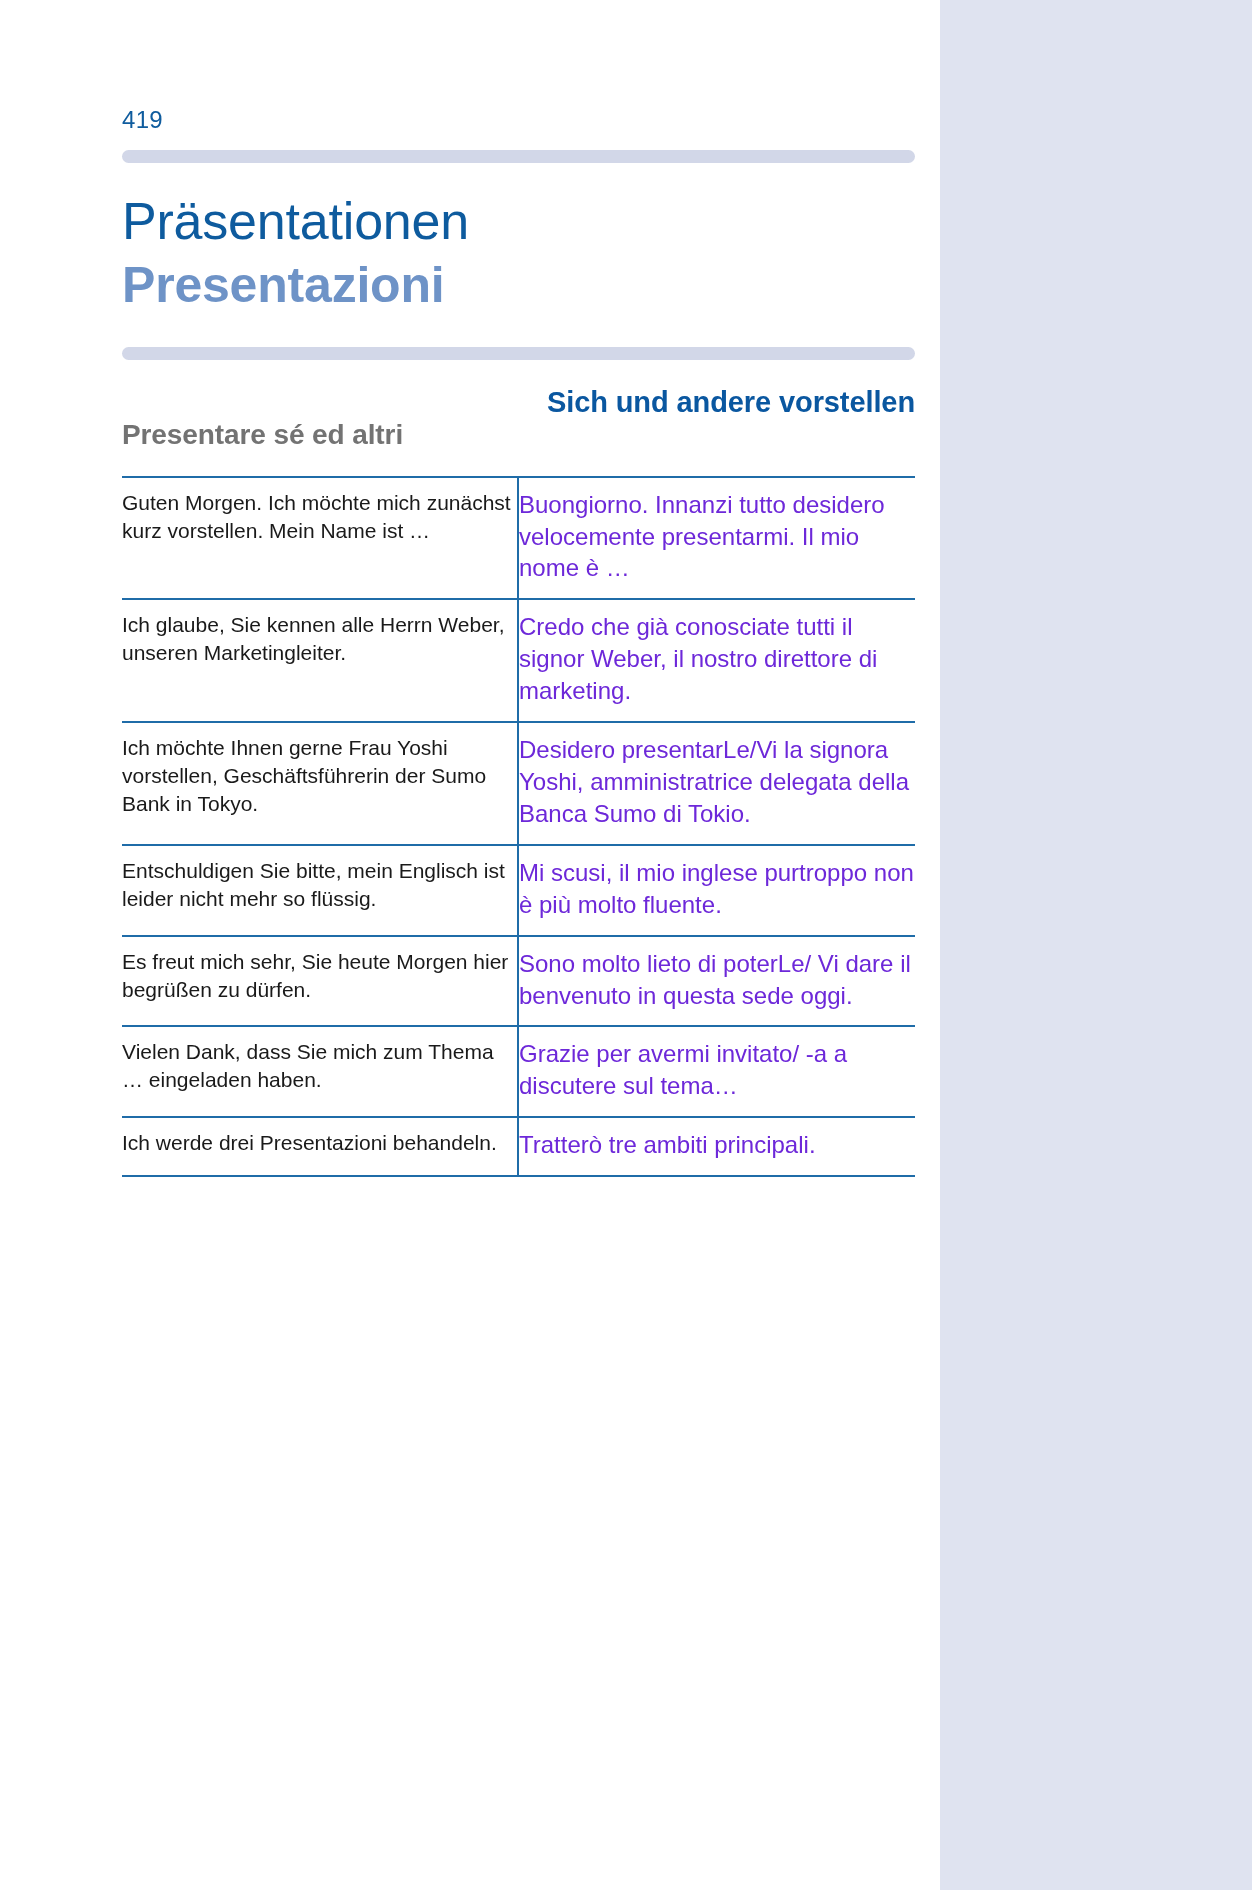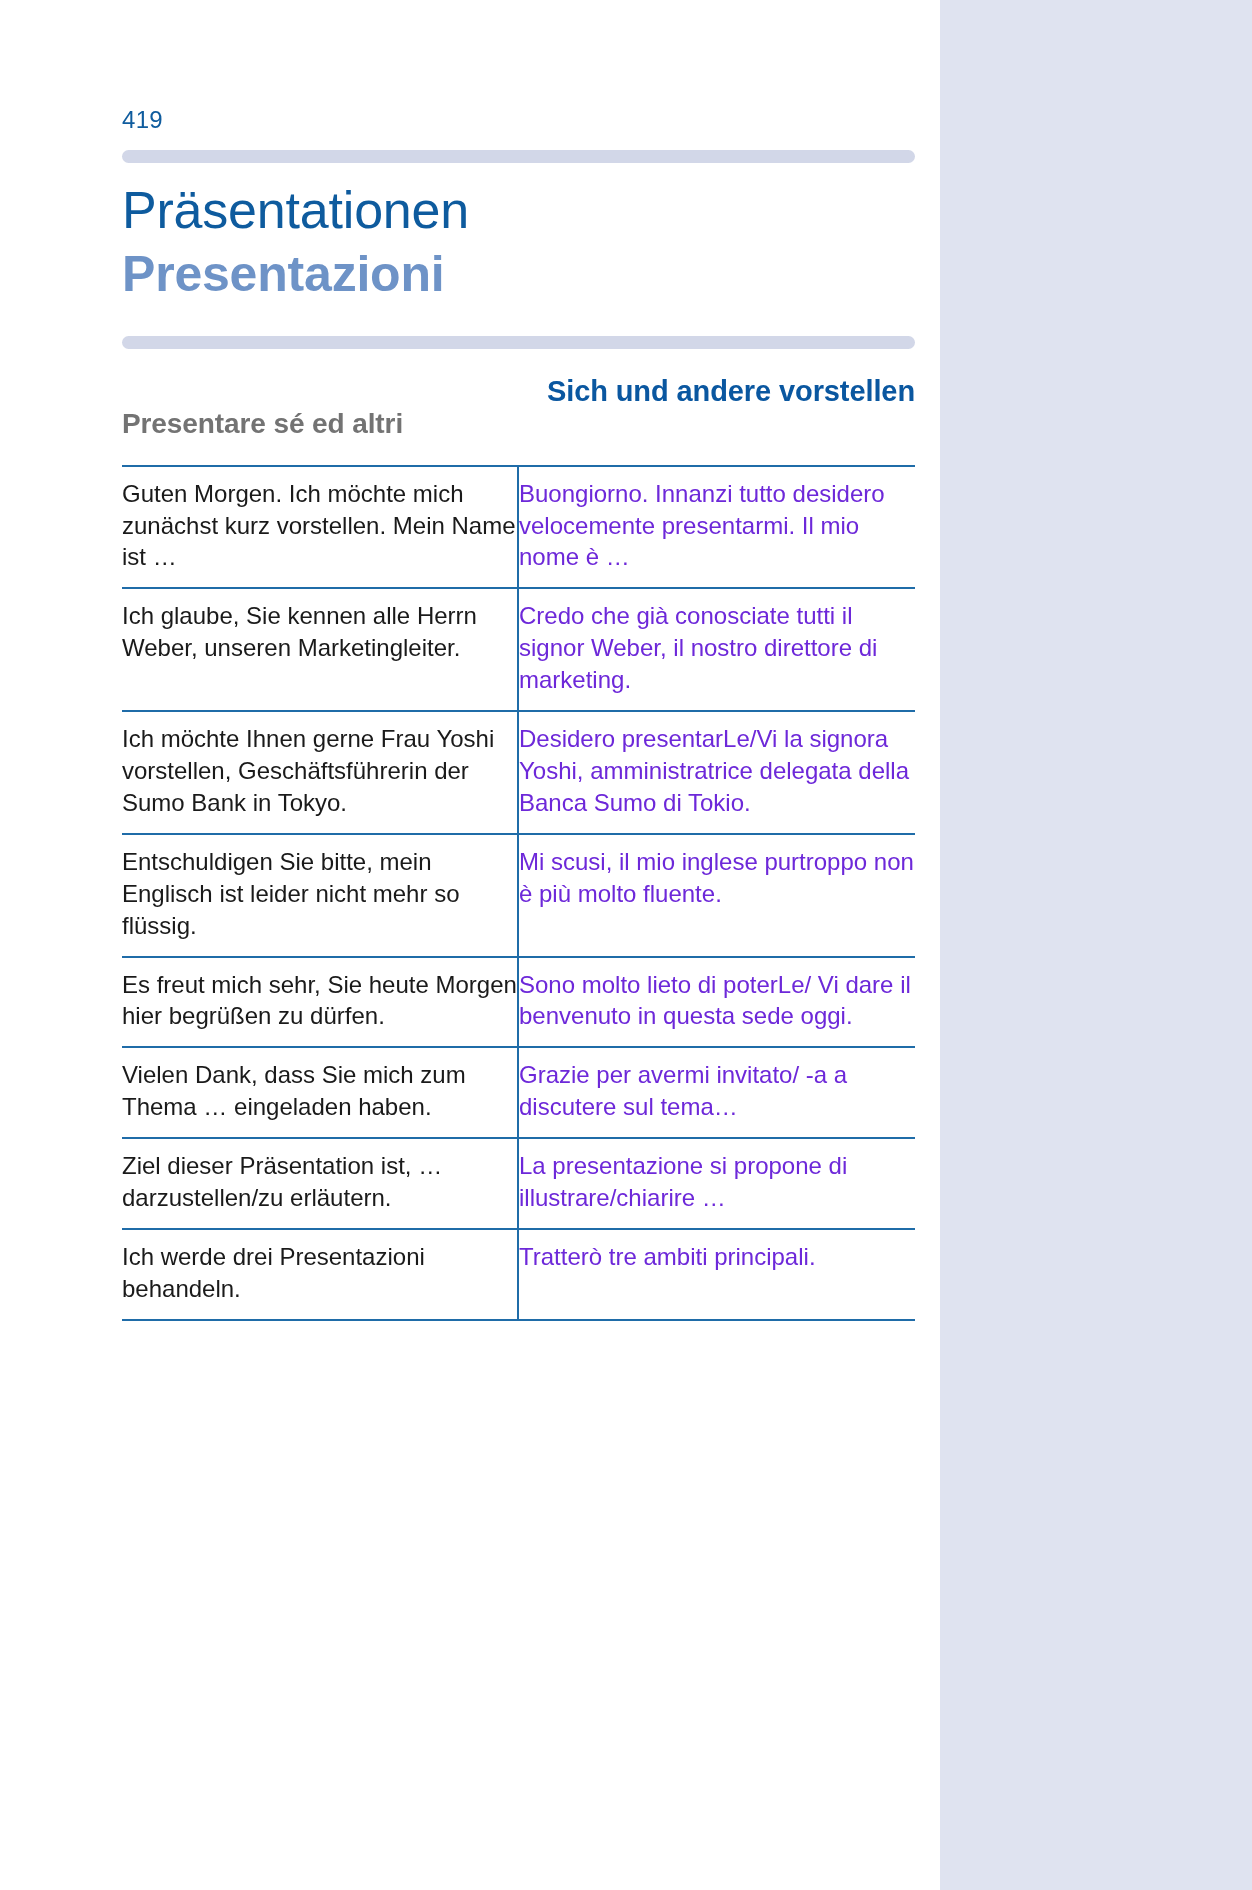--- a/index.html
+++ b/index.html
@@ -54,21 +54,21 @@
     border-radius: 7px;
     background: #d2d7e8;
     margin-top: 18px;
   }
 
   .title-de {
     font-size: 52px;
     font-weight: 400;
     color: #0e5b9e;
     line-height: 1.05;
-    margin-top: 20px;
+    margin-top: 31px;
     letter-spacing: -0.2px;
   }
 
   .title-it {
     font-size: 50px;
     font-weight: 700;
     color: #6e93c7;
     line-height: 1.05;
     margin-top: 10px;
     letter-spacing: -0.2px;
@@ -112,21 +112,21 @@
     border-top: 2.5px solid #1f6ca8;
   }
   .phrase-table tr:last-child > td {
     border-bottom: 2.5px solid #1f6ca8;
   }
 
   td.cell-de {
     padding-right: 22px;
     padding-left: 14px;
     color: #1a1a1a;
-    font-size: 24px;
+    font-size: 21px;
     line-height: 1.33;
     border-right: 2.5px solid #1f6ca8;
   }
   td.cell-it {
     padding-left: 18px;
     color: #6d28d9;
     font-size: 24px;
     line-height: 1.33;
   }
 </style>
@@ -174,24 +174,20 @@
         </tr>
         <tr>
           <td class="cell-de">Es freut mich sehr, Sie heute Morgen hier begrüßen zu dürfen.</td>
           <td class="cell-it">Sono molto lieto di poterLe/ Vi dare il benvenuto in questa sede oggi.</td>
         </tr>
         <tr>
           <td class="cell-de">Vielen Dank, dass Sie mich zum Thema … eingeladen haben.</td>
           <td class="cell-it">Grazie per avermi invitato/ -a a discutere sul tema…</td>
         </tr>
         <tr>
-          <td class="cell-de">Ziel dieser Präsentation ist, … darzustellen/zu erläutern.</td>
-          <td class="cell-it">La presentazione si propone di illustrare/chiarire …</td>
-        </tr>
-        <tr>
           <td class="cell-de">Ich werde drei Presentazioni behandeln.</td>
           <td class="cell-it">Tratterò tre ambiti principali.</td>
         </tr>
       </tbody>
     </table>
 
   </div>
 </div>
 
 </body></html>

